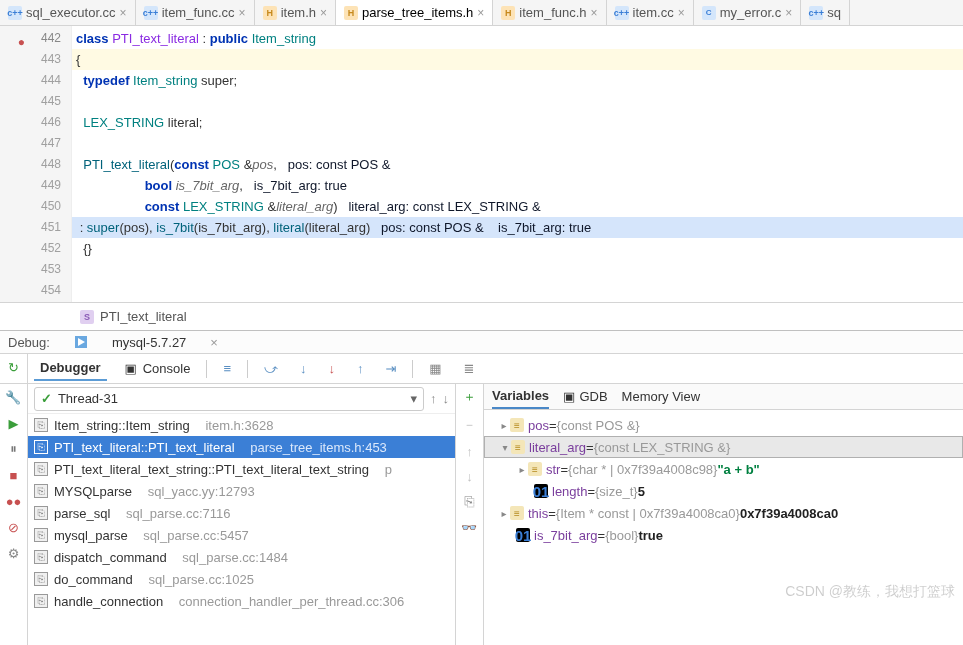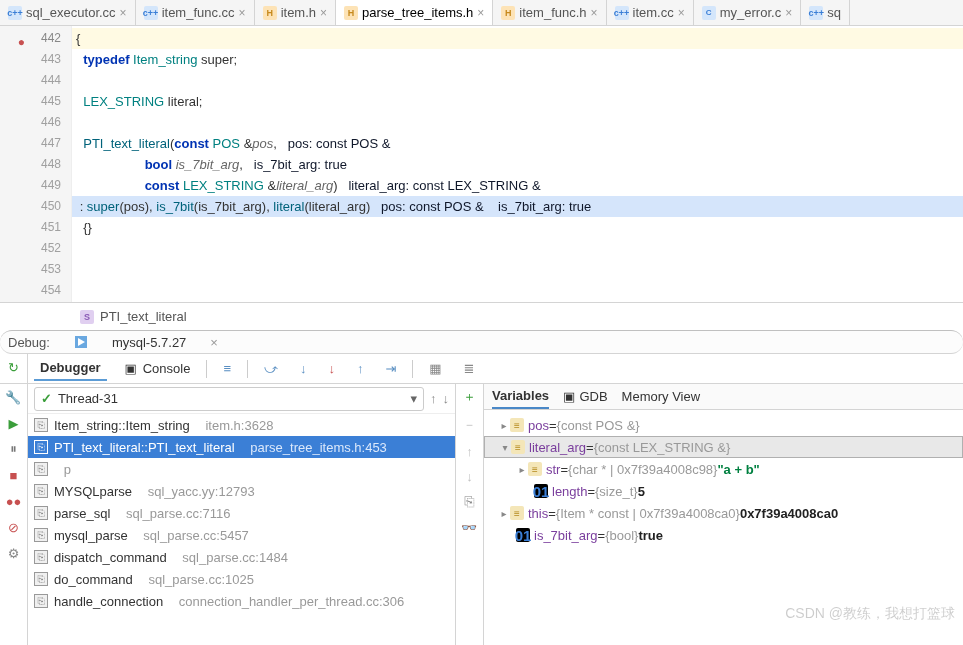--- a/index.html
+++ b/index.html
@@ -22,21 +22,21 @@
 .cline.hl { background:#fffae3; }
 .cline.curr { background:#d5e5fb; }
 .kw { color:#0033b3; font-weight:bold; }
 .type { color:#008080; }
 .cls { color:#8a2be2; }
 .func { color:#00627a; }
 .param { color:#666; font-style:italic; }
 .hint { color:#0f172a; }
 .crumb { height:28px; border-top:1px solid #d4d4d4; display:flex; align-items:center; padding-left:80px; gap:6px; color:#555; }
 .crumb .s { width:14px; height:14px; background:#e0cff0; color:#8a5ab5; display:inline-flex; align-items:center; justify-content:center; font-size:9px; font-weight:bold; border-radius:2px; }
-.dbg-hdr { height:24px; border-top:1px solid #c0c0c0; border-bottom:1px solid #d4d4d4; display:flex; align-items:center; padding-left:8px; gap:24px; background:#fcfcfc; color:#555;border-radius:12px; }
+.dbg-hdr { height:24px; border-top:1px solid #c0c0c0; border-bottom:1px solid #d4d4d4; display:flex; align-items:center; padding-left:8px; gap:24px; background:#fcfcfc; color:#555; }
 .dbg-hdr .run-ic { width:14px; height:14px; display:inline-block; }
 .dbg-hdr .cfg { color:#333; }
 .toolbar { height:30px; border-bottom:1px solid #d4d4d4; display:flex; }
 .tb-left { width:28px; border-right:1px solid #d4d4d4; display:flex; flex-direction:column; }
 .tb-main { flex:1; display:flex; align-items:center; padding-left:6px; gap:10px; }
 .tb-btn { padding:2px 6px; cursor:pointer; }
 .tb-tab { padding:4px 6px; cursor:pointer; display:flex; align-items:center; gap:4px; }
 .tb-tab.active { border-bottom:2px solid #5b9bd5; font-weight:bold; }
 .tb-sep { width:1px; height:18px; background:#ccc; }
 .ic16 { width:16px; height:16px; display:inline-flex; align-items:center; justify-content:center; }
@@ -69,21 +69,21 @@
 .pad1 { width:14px; }
 .pad2 { width:32px; }
 .pad3 { width:50px; }
 .vic { width:14px; height:14px; display:inline-flex; align-items:center; justify-content:center; font-size:10px; font-weight:bold; border-radius:2px; margin-right:4px; }
 .vic.eq { background:#f4e6b8; color:#b58a1f; }
 .vic.zero { background:#000000; color:#3b7fd6; font-size:15px; }
 .vname { color:#7a3e9d; }
 .vtype { color:#999; }
 .vval { color:#222; font-weight:bold; }
 .str { color:#008040; font-weight:bold; }
-.wm { position:absolute; right:8px; bottom:22px; color:rgba(0,0,0,0.2); font-size:14px; pointer-events:none; }
+.wm { position:absolute; right:8px; bottom:44px; color:rgba(0,0,0,0.2); font-size:14px; pointer-events:none; }
 .tb-ico { font-size:13px; color:#5a8fc2; }
 .tb-ico.g { color:#888; }
 </style>
 </head>
 <body>
 
 <div class="tabs">
   <div class="tab">
       <span class="ficon ic-cpp">c++</span>
       <span>sql_executor.cc</span>
@@ -135,20 +135,21 @@
     <div class="gline"><span>447</span></div>
     <div class="gline"><span>448</span></div>
     <div class="gline"><span>449</span></div>
     <div class="gline"><span>450</span></div>
     <div class="gline"><span>451</span></div>
     <div class="gline"><span>452</span></div>
     <div class="gline"><span>453</span></div>
     <div class="gline"><span>454</span></div>
   </div>
   <div class="code">
+    <div class="cline"><span class="kw">class</span> <span class="cls">PTI_text_literal</span> : <span class="kw">public</span> <span class="type">Item_string</span></div>
     <div class="cline hl">{</div>
     <div class="cline">  <span class="kw">typedef</span> <span class="type">Item_string</span> <span>super</span>;</div>
     <div class="cline"></div>
     <div class="cline">  <span class="type">LEX_STRING</span> <span>literal</span>;</div>
     <div class="cline"></div>
     <div class="cline">  <span class="func">PTI_text_literal</span>(<span class="kw">const</span> <span class="type">POS</span> <span>&amp;</span><span class="param">pos</span>,   <span class="hint">pos: const POS &amp;</span></div>
     <div class="cline">                   <span class="kw">bool</span> <span class="param">is_7bit_arg</span>,   <span class="hint">is_7bit_arg: true</span></div>
     <div class="cline">                   <span class="kw">const</span> <span class="type">LEX_STRING</span> <span>&amp;</span><span class="param">literal_arg</span>)   <span class="hint">literal_arg: const LEX_STRING &amp;</span></div>
     <div class="cline curr"> <span>: </span><span class="func">super</span>(<span>pos</span>), <span class="func">is_7bit</span>(<span>is_7bit_arg</span>), <span class="func">literal</span>(<span>literal_arg</span>)   <span class="hint">pos: const POS &amp;    is_7bit_arg: true</span></div>
     <div class="cline">  <span>{}</span></div>
@@ -212,21 +213,21 @@
         <span class="chk">✓</span>
         <span>Thread-31</span>
         <span class="dd">▾</span>
       </div>
       <span style="color:#888">↑</span>
       <span style="color:#888">↓</span>
     </div>
     <div class="frames-list">
       <div class="frame"><span class="fic">⎘</span><span>Item_string::Item_string</span>&nbsp;<span class="loc">item.h:3628</span></div>
       <div class="frame sel"><span class="fic">⎘</span><span>PTI_text_literal::PTI_text_literal</span>&nbsp;<span class="loc">parse_tree_items.h:453</span></div>
-      <div class="frame"><span class="fic">⎘</span>&nbsp;<span class="loc">p</span></div>
+      <div class="frame"><span class="fic">⎘</span><span>PTI_text_literal_text_string::PTI_text_literal_text_string</span>&nbsp;<span class="loc">p</span></div>
       <div class="frame"><span class="fic">⎘</span><span>MYSQLparse</span>&nbsp;<span class="loc">sql_yacc.yy:12793</span></div>
       <div class="frame"><span class="fic">⎘</span><span>parse_sql</span>&nbsp;<span class="loc">sql_parse.cc:7116</span></div>
       <div class="frame"><span class="fic">⎘</span><span>mysql_parse</span>&nbsp;<span class="loc">sql_parse.cc:5457</span></div>
       <div class="frame"><span class="fic">⎘</span><span>dispatch_command</span>&nbsp;<span class="loc">sql_parse.cc:1484</span></div>
       <div class="frame"><span class="fic">⎘</span><span>do_command</span>&nbsp;<span class="loc">sql_parse.cc:1025</span></div>
       <div class="frame"><span class="fic">⎘</span><span>handle_connection</span>&nbsp;<span class="loc">connection_handler_per_thread.cc:306</span></div>
     </div>
   </div>
   <div class="vars-col">
     <div class="vars-icons">

